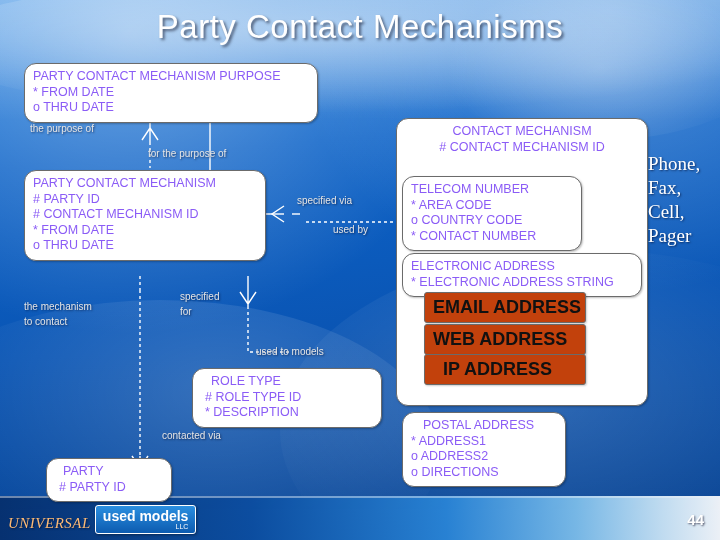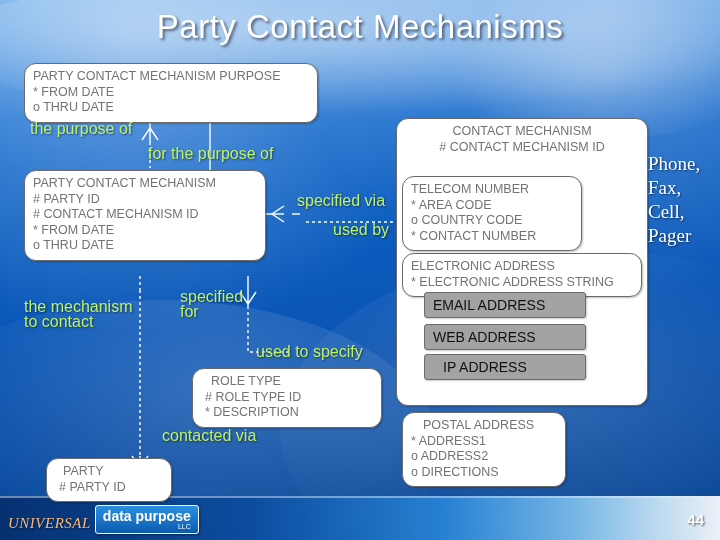--- a/index.html
+++ b/index.html
@@ -43,34 +43,34 @@
     position:absolute;left:0;right:0;top:8px;text-align:center;
     font-size:33px;font-weight:normal;color:#ffffff;
     letter-spacing:.5px;
     text-shadow:2px 2px 3px rgba(0,0,20,.55);
     font-family:"Liberation Sans", sans-serif;
   }
 
   
   .ent{
     position:absolute;background:#ffffff;border:1px solid #6b6b6b;
-    border-radius:12px;color:#737373;
+    border-radius:12px;color:#8b5cf6;
     font-size:12.5px;line-height:15.5px;
     padding:5px 8px 6px 8px;
     box-sizing:border-box;
     box-shadow:1px 1px 2px rgba(0,0,0,.25);
   }
   .ent .ttl{white-space:nowrap;}
   .ent .attr{white-space:nowrap;}
-  .plain{position:absolute;background:#a3a3a3;border:1px solid #6b6b6b;border-radius:3px;
-    font-size:14px;color:#111;padding:4px 8px;box-sizing:border-box;white-space:nowrap;
-    box-shadow:1px 1px 2px rgba(0,0,0,.2);}
-
-  
-  .lbl{position:absolute;color:#bef264;font-size:16px;line-height:15px;white-space:pre;
+  .plain{position:absolute;background:#c2410c;border:1px solid #6b6b6b;border-radius:3px;
+    font-size:18px;color:#111;padding:4px 8px;box-sizing:border-box;white-space:nowrap;
+    box-shadow:1px 1px 2px rgba(0,0,0,.2);font-weight:bold;}
+
+  
+  .lbl{position:absolute;color:#e5e5e5;font-size:10px;line-height:15px;white-space:pre;
        text-shadow:1px 1px 2px rgba(0,0,30,.5);}
   .rhs{position:absolute;color:#ffffff;font-size:19px;line-height:24px;
        font-family:"Liberation Serif", serif;text-shadow:1px 1px 2px rgba(0,0,30,.55);}
 
   
   svg#wires{position:absolute;left:0;top:0;width:720px;height:540px;overflow:visible;}
 
   
   #logo-wrap{position:absolute;left:8px;bottom:6px;display:flex;align-items:flex-end;gap:0px;}
   #universal{font-family:"Liberation Serif", serif;font-size:15px;color:#fdba74;
@@ -178,30 +178,30 @@
 </div>
 
 <div class="lbl" style="left:30px;top:121px;">the purpose of</div>
 <div class="lbl" style="left:148px;top:146px;">for the purpose of</div>
 <div class="lbl" style="left:297px;top:193px;">specified via</div>
 <div class="lbl" style="left:333px;top:222px;">used by</div>
 <div class="lbl" style="left:24px;top:299px;">the mechanism
 to contact</div>
 <div class="lbl" style="left:180px;top:289px;">specified
 for</div>
-<div class="lbl" style="left:256px;top:344px;">used to specify</div>
+<div class="lbl" style="left:256px;top:344px;">used to models</div>
 <div class="lbl" style="left:162px;top:428px;">contacted via</div>
 
 <div class="rhs" style="left:648px;top:152px;">
   <div>Phone,</div>
   <div>Fax,</div>
   <div>Cell,</div>
   <div>Pager</div>
 </div>
 
 <div id="logo-wrap">
   <div id="universal">UNIVERSAL</div>
   <div id="dm-logo">
-    <span>data purpose</span>
+    <span>used models</span>
     <span class="llc">LLC</span>
   </div>
 </div>
 <div id="pagenum">44</div>
 
 </body></html>

